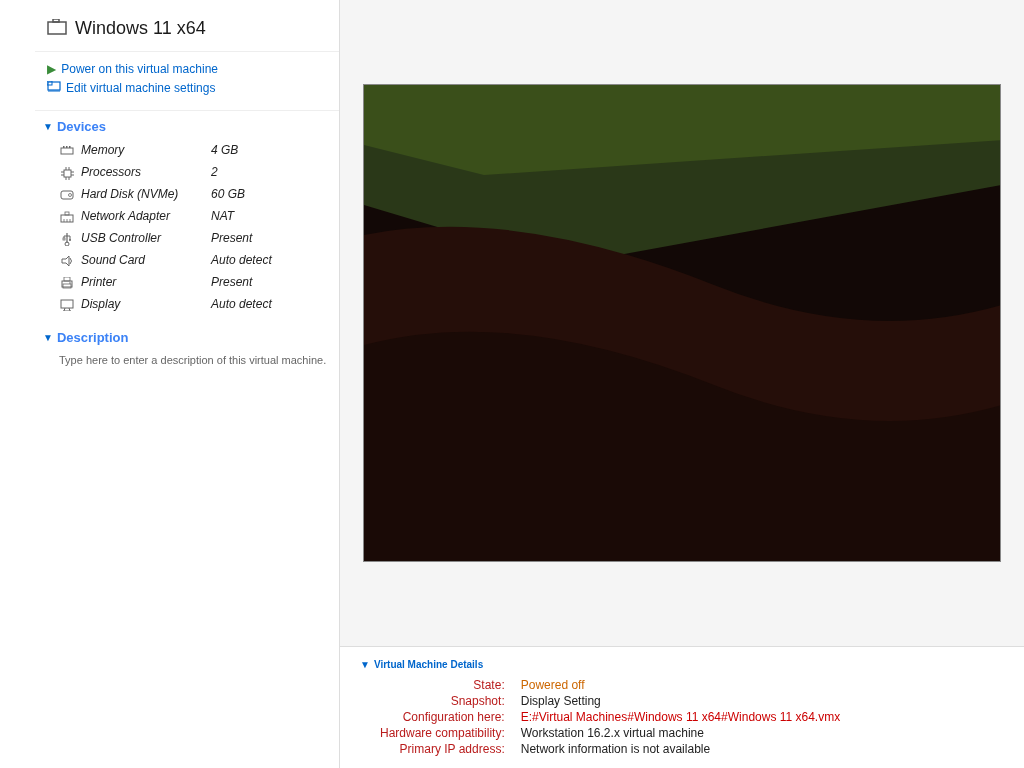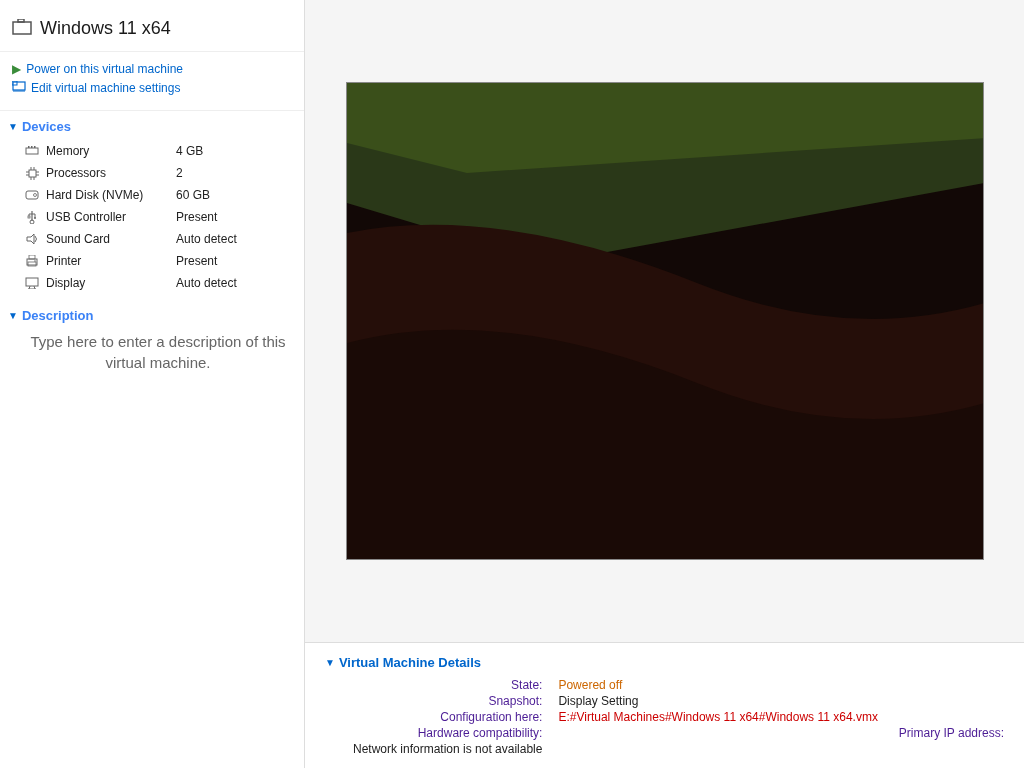--- a/index.html
+++ b/index.html
@@ -1,60 +1,60 @@
 <!DOCTYPE html>
 <html><head>
   <meta charset="utf-8">
   <style>
     * { margin: 0; padding: 0; box-sizing: border-box; }
     body { font-family: 'Segoe UI', Arial, sans-serif; font-size: 12px; background: #f0f0f0; color: #222; }
     
     .main-container { display: flex; width: 1024px; height: 768px; background: #fff; overflow: hidden; }
     
     
-    .left-panel { width: 305px; min-width: 305px; background: #fff; border-right: 1px solid #ddd; padding: 10px 0; overflow-y: auto; }
+    .left-panel { width: 305px; min-width: 305px; background: #fff; border-right: 1px solid #ddd; padding: 10px 0; overflow-y: auto; margin-left: 35px; }
     
     .vm-title-area { display: flex; align-items: center; padding: 8px 12px 12px 12px; border-bottom: 1px solid #eee; }
     .vm-icon { width: 20px; height: 20px; margin-right: 8px; flex-shrink: 0; }
     .vm-title { font-size: 18px; font-weight: 400; color: #1a1a1a; }
     
     .actions-area { padding: 10px 12px; border-bottom: 1px solid #eee; }
     .action-link { display: flex; align-items: center; color: #0066cc; text-decoration: none; font-size: 12px; margin-bottom: 5px; cursor: pointer; }
     .action-icon { margin-right: 5px; font-size: 10px; }
     
     .section-header { display: flex; align-items: center; padding: 8px 12px 4px 8px; cursor: pointer; }
     .section-arrow { color: #0066cc; font-size: 10px; margin-right: 4px; }
     .section-title { color: #3b82f6; font-weight: 600; font-size: 13px; }
     
     .devices-table { width: 100%; padding: 2px 0; }
-    .device-row { display: flex; align-items: center; padding: 3px 12px 3px 24px; }
+    .device-row { display: flex; padding: 3px 12px 3px 24px; font-style: italic; }
     .device-icon { width: 16px; height: 16px; margin-right: 6px; flex-shrink: 0; display: flex; align-items: center; justify-content: center; }
     .device-name { width: 130px; color: #222; flex-shrink: 0; }
     .device-value { color: #222; flex: 1; }
     
     .description-section { padding: 4px 0; }
-    .description-text { padding: 4px 12px 4px 24px; color: #666; font-size: 15px; line-height: 1.4; text-align: center; }
+    .description-text { padding: 4px 12px 4px 24px; color: #666; font-size: 11px; line-height: 1.4; }
     
     
     .right-panel { flex: 1; display: flex; flex-direction: column; background: #f5f5f5; }
     
     .vm-display-area { flex: 1; display: flex; align-items: center; justify-content: center; padding: 20px; }
     
     .vm-screen { width: 638px; height: 478px; position: relative; overflow: hidden; border: 1px solid #888; }
     
     .vm-canvas { width: 100%; height: 100%; background: #1a0a08; position: relative; }
     
     .bottom-info { background: #fff; border-top: 1px solid #ddd; padding: 12px 20px; }
     
     .vm-details-header { display: flex; align-items: center; margin-bottom: 8px; }
     .details-arrow { color: #0066cc; font-size: 10px; margin-right: 4px; }
-    .details-title { color: #0066cc; font-weight: 600; font-size: 13px; }
+    .details-title { color: #0066cc; font-weight: 600; font-size: 10px; }
     
     .details-table { display: grid; grid-template-columns: auto 1fr; gap: 2px 8px; padding-left: 20px; }
-    .detail-label { text-align: right; color: #4c1d95; font-size: 12px; }
+    .detail-label { text-align: right; color: #b91c1c; font-size: 12px; }
     .detail-value { color: #222; font-size: 12px; padding-left: 8px; }
     .detail-value.link { color: #cc0000; }
     .detail-value.orange { color: #cc6600; }
     
     .play-icon { color: #3a8c3a; font-size: 12px; }
     .edit-icon { color: #555; font-size: 11px; }
   </style>
 </head>
 <body>
 
@@ -132,20 +132,33 @@
           <svg width="14" height="10" viewBox="0 0 14 10">
               <rect x="1" y="1" width="12" height="8" rx="2" fill="none" stroke="#666" stroke-width="1"></rect>
               <circle cx="10" cy="5" r="1.5" fill="none" stroke="#666" stroke-width="0.8"></circle>
             </svg>
         </div>
         <span class="device-name">Hard Disk (NVMe)</span>
         <span class="device-value">60 GB</span>
       </div>
 
 
+      <div class="device-row">
+        <div class="device-icon">
+          <svg width="14" height="12" viewBox="0 0 14 12">
+              <rect x="1" y="4" width="12" height="7" fill="none" stroke="#666" stroke-width="1"></rect>
+              <rect x="5" y="1" width="4" height="3" fill="none" stroke="#666" stroke-width="0.8"></rect>
+              <line x1="4" y1="8" x2="4" y2="11" stroke="#666" stroke-width="0.8"></line>
+              <line x1="7" y1="8" x2="7" y2="11" stroke="#666" stroke-width="0.8"></line>
+              <line x1="10" y1="8" x2="10" y2="11" stroke="#666" stroke-width="0.8"></line>
+            </svg>
+        </div>
+        <span class="device-name">Network Adapter</span>
+        <span class="device-value">NAT</span>
+      </div>
 
       <div class="device-row">
         <div class="device-icon">
           <svg width="12" height="13" viewBox="0 0 12 13">
               <line x1="6" y1="0" x2="6" y2="10" stroke="#666" stroke-width="1.2"></line>
               <circle cx="6" cy="11" r="2" fill="none" stroke="#666" stroke-width="1"></circle>
               <line x1="3" y1="3" x2="9" y2="3" stroke="#666" stroke-width="1"></line>
               <line x1="3" y1="3" x2="3" y2="5" stroke="#666" stroke-width="1"></line>
               <rect x="2" y="5" width="2" height="2" fill="none" stroke="#666" stroke-width="0.8"></rect>
               <line x1="9" y1="3" x2="9" y2="7" stroke="#666" stroke-width="1"></line>
@@ -236,20 +249,21 @@
         <span class="detail-label">State:</span>
         <span class="detail-value orange">Powered off</span>
 
         <span class="detail-label">Snapshot:</span>
         <span class="detail-value">Display Setting</span>
 
         <span class="detail-label">Configuration here:</span>
         <span class="detail-value link">E:#Virtual Machines#Windows 11 x64#Windows 11 x64.vmx</span>
 
         <span class="detail-label">Hardware compatibility:</span>
+        <span class="detail-value">Workstation 16.2.x virtual machine</span>
 
         <span class="detail-label">Primary IP address:</span>
         <span class="detail-value">Network information is not available</span>
       </div>
 
     </div>
 
   </div>
 
 </div>

